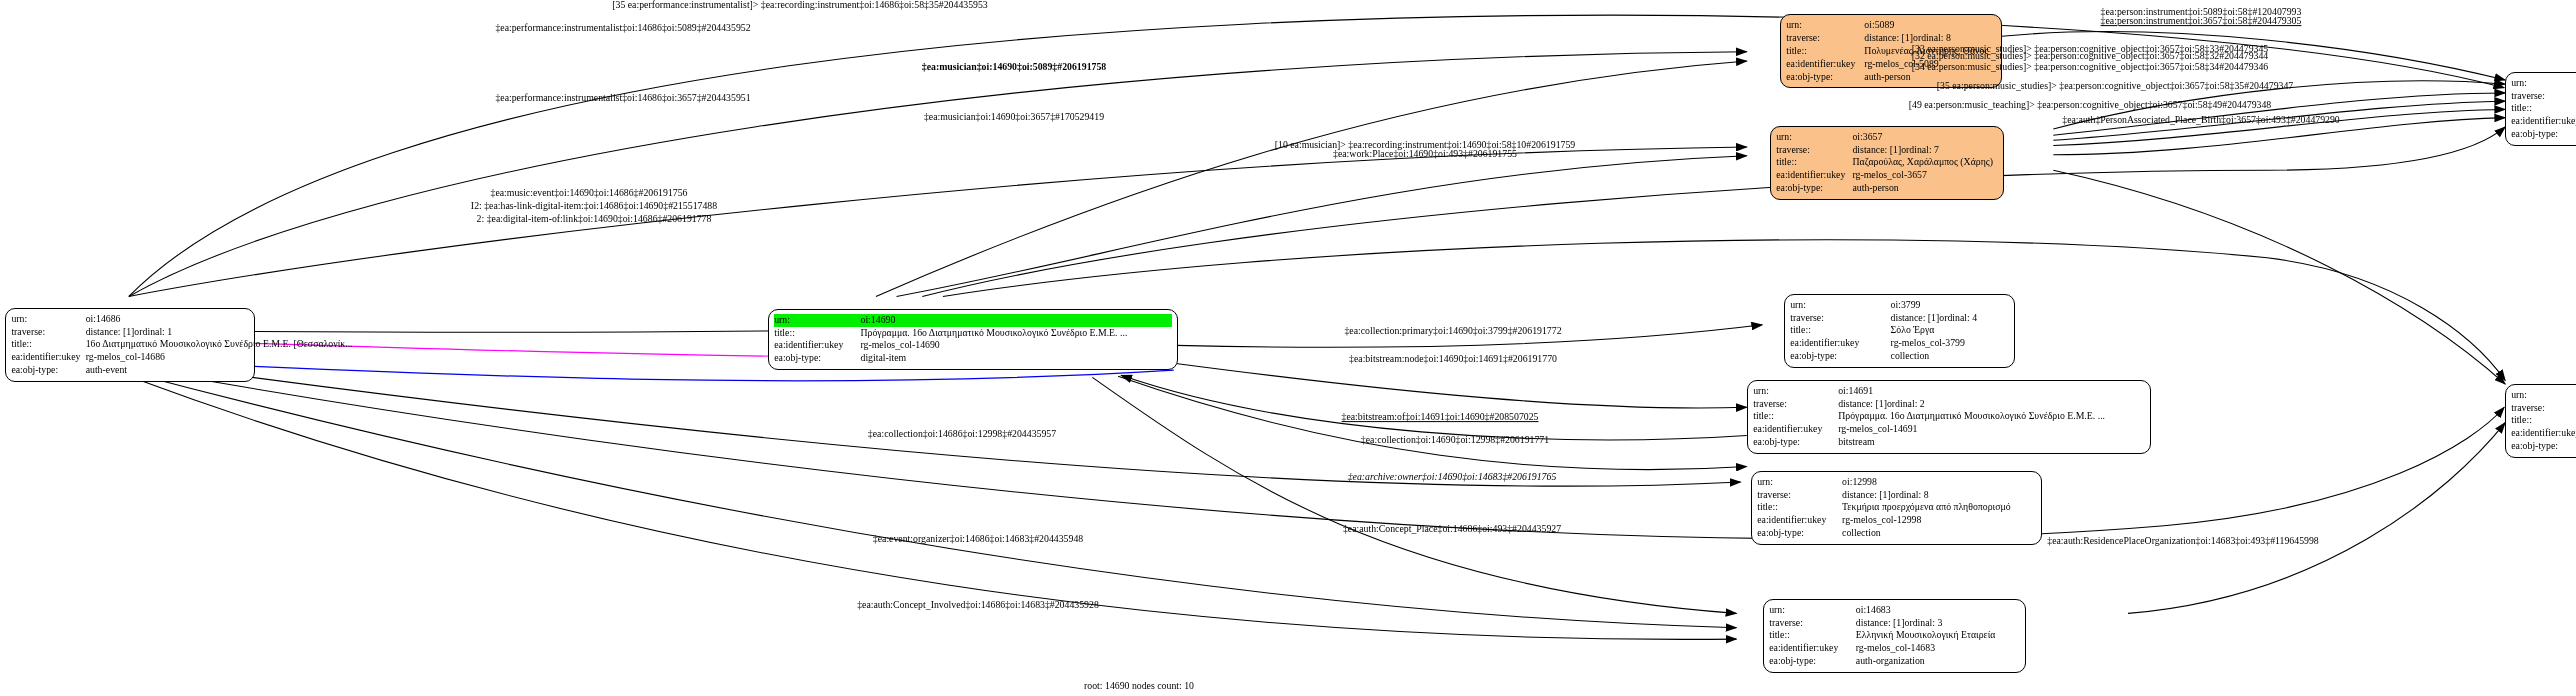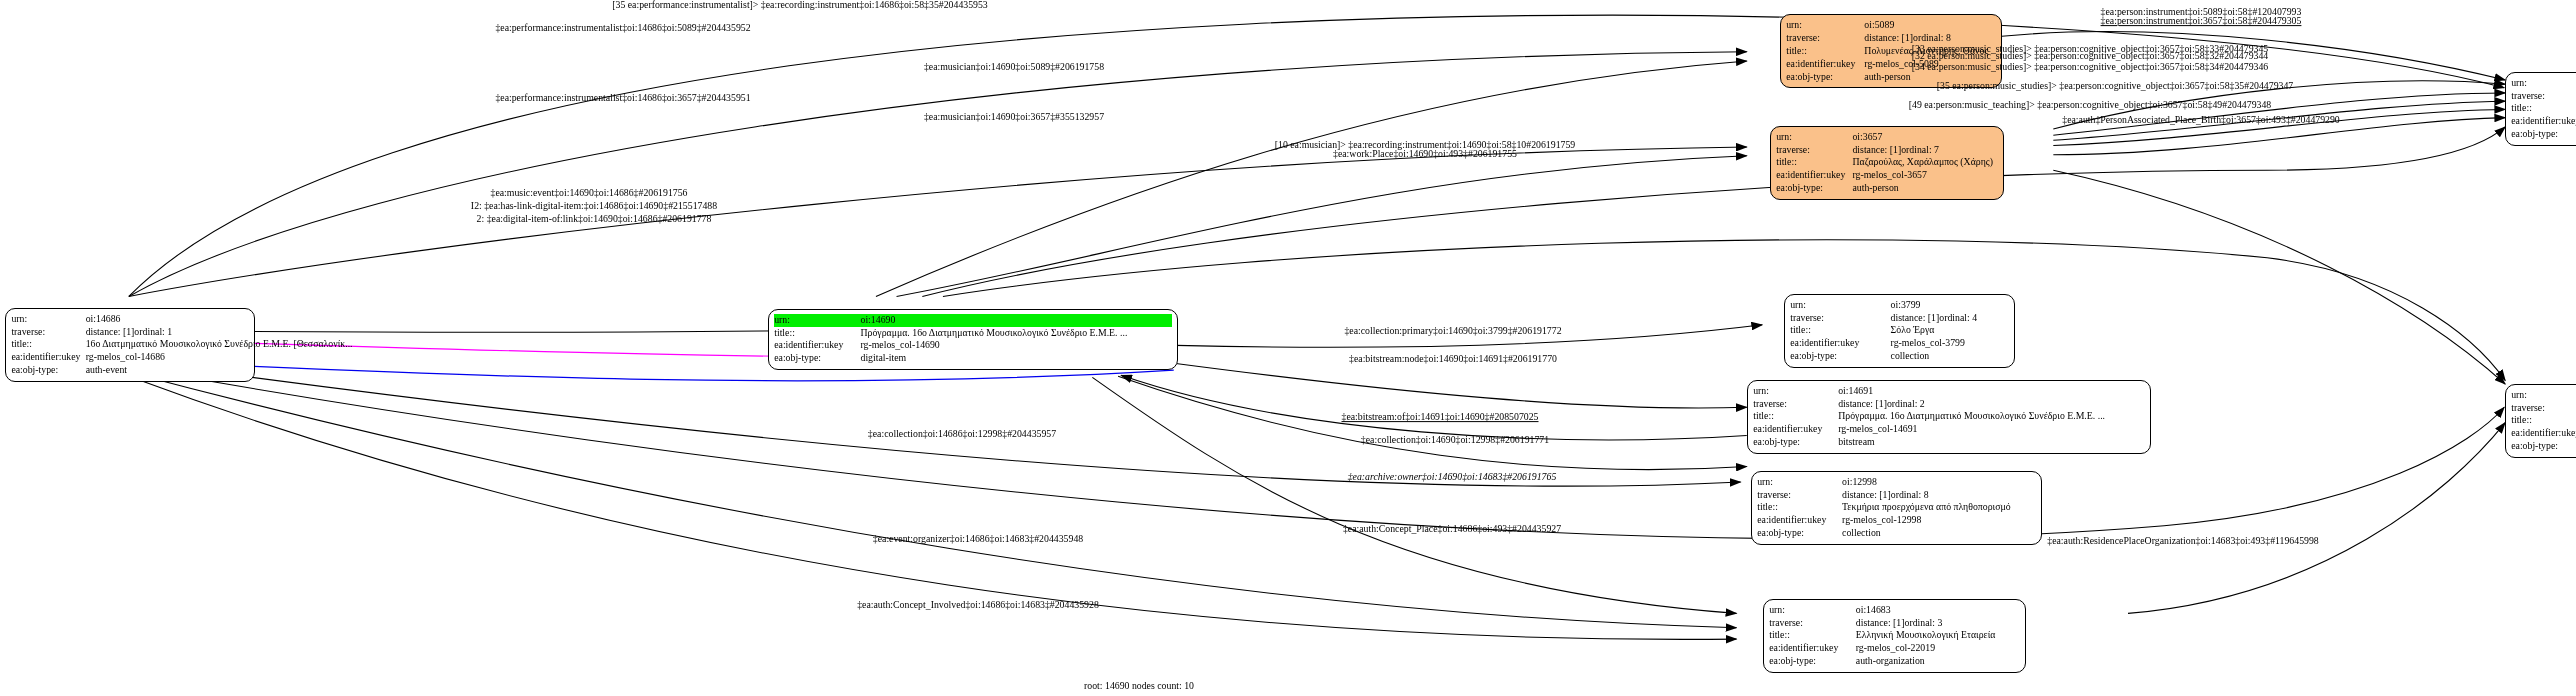--- a/index.html
+++ b/index.html
@@ -354,43 +354,43 @@
         <td class="v two">
           <span class="d">distance: [1]</span><span>ordinal: 3</span>
         </td>
       </tr>
       <tr>
         <td class="k">title::</td>
         <td class="v">Ελληνική Μουσικολογική Εταιρεία</td>
       </tr>
       <tr>
         <td class="k">ea:identifier:ukey</td>
-        <td class="v">rg-melos_col-22019</td>
+        <td class="v">rg-melos_col-14683</td>
       </tr>
       <tr>
         <td class="k">ea:obj-type:</td>
         <td class="v">auth-organization</td>
       </tr>
     </tbody>
       </table>
   </div>
 
   <div class="elabel" style="left:800px;top:4.6px;">[35 ea:performance:instrumentalist]&gt; ‡ea:recording:instrument‡oi:14686‡oi:58‡35#204435953</div>
   <div class="elabel" style="left:2201px;top:12px;">‡ea:person:instrument‡oi:5089‡oi:58‡#120407993</div>
   <div class="elabel" style="left:623px;top:28px;">‡ea:performance:instrumentalist‡oi:14686‡oi:5089‡#204435952</div>
   <div class="elabel" style="left:2201px;top:21px;text-decoration:underline;">‡ea:person:instrument‡oi:3657‡oi:58‡#204479305</div>
   <div class="elabel" style="left:2090px;top:56px;">[32 ea:person:music_studies]&gt; ‡ea:person:cognitive_object‡oi:3657‡oi:58‡32#204479344</div>
   <div class="elabel" style="left:2090px;top:49px;">[33 ea:person:music_studies]&gt; ‡ea:person:cognitive_object‡oi:3657‡oi:58‡33#204479345</div>
   <div class="elabel" style="left:2090px;top:67px;">[34 ea:person:music_studies]&gt; ‡ea:person:cognitive_object‡oi:3657‡oi:58‡34#204479346</div>
   <div class="elabel" style="left:2090px;top:86px;margin-left:25px;">[35 ea:person:music_studies]&gt; ‡ea:person:cognitive_object‡oi:3657‡oi:58‡35#204479347</div>
-  <div class="elabel" style="left:1014px;top:67px;">‡ea:musician‡oi:14690‡oi:5089‡#206191758</div>
+  <div class="elabel" style="left:1014px;top:67px;font-weight:bold;">‡ea:musician‡oi:14690‡oi:5089‡#206191758</div>
   <div class="elabel" style="left:2090px;top:105px;">[49 ea:person:music_teaching]&gt; ‡ea:person:cognitive_object‡oi:3657‡oi:58‡49#204479348</div>
   <div class="elabel" style="left:623px;top:98px;">‡ea:performance:instrumentalist‡oi:14686‡oi:3657‡#204435951</div>
   <div class="elabel" style="left:2201px;top:120px;">‡ea:auth‡PersonAssociated_Place_Birth‡oi:3657‡oi:493‡#204479290</div>
-  <div class="elabel" style="left:1014px;top:117px;">‡ea:musician‡oi:14690‡oi:3657‡#355132957</div>
+  <div class="elabel" style="left:1014px;top:117px;">‡ea:musician‡oi:14690‡oi:3657‡#170529419</div>
   <div class="elabel" style="left:1425px;top:145px;">[10 ea:musician]&gt; ‡ea:recording:instrument‡oi:14690‡oi:58‡10#206191759</div>
   <div class="elabel" style="left:1425px;top:154px;">‡ea:work:Place‡oi:14690‡oi:493‡#206191755</div>
   <div class="elabel" style="left:589px;top:193px;">‡ea:music:event‡oi:14690‡oi:14686‡#206191756</div>
   <div class="elabel" style="left:594px;top:206px;">I2: ‡ea:has-link-digital-item:‡oi:14686‡oi:14690‡#215517488</div>
   <div class="elabel" style="left:594px;top:219px;">2: ‡ea:digital-item-of:link‡oi:14690‡oi:14686‡#206191778</div>
   <div class="elabel" style="left:1453px;top:331px;">‡ea:collection:primary‡oi:14690‡oi:3799‡#206191772</div>
   <div class="elabel" style="left:1453px;top:359px;">‡ea:bitstream:node‡oi:14690‡oi:14691‡#206191770</div>
   <div class="elabel" style="left:1440px;top:417px;text-decoration:underline;">‡ea:bitstream:of‡oi:14691‡oi:14690‡#208507025</div>
   <div class="elabel" style="left:1455px;top:440px;">‡ea:collection‡oi:14690‡oi:12998‡#206191771</div>
   <div class="elabel" style="left:962px;top:434px;">‡ea:collection‡oi:14686‡oi:12998‡#204435957</div>

